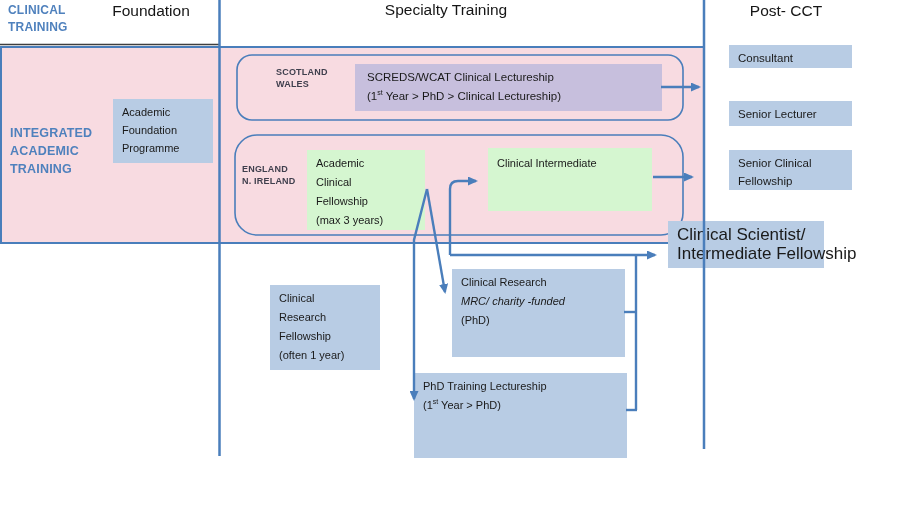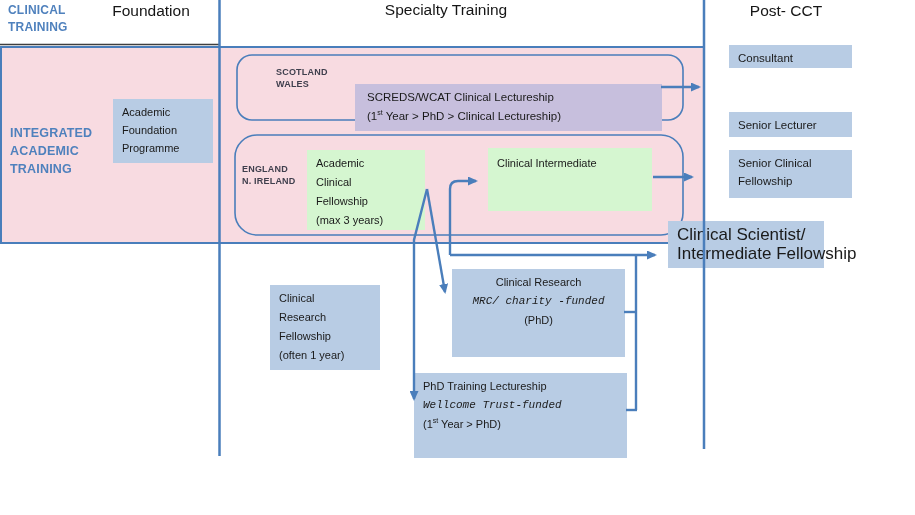--- a/index.html
+++ b/index.html
@@ -12,21 +12,21 @@
   .fg{z-index:2;}
   .abs{position:absolute;box-sizing:border-box;z-index:1;}
   .col-header{font-size:15.5px;color:#151515;text-align:center;white-space:nowrap;}
   .side-label{font-weight:bold;color:#4f81bd;font-size:12.5px;line-height:18px;letter-spacing:.2px;}
   .side-label div{white-space:nowrap;}
   .region-label{font-weight:bold;color:#3f3f4d;font-size:9px;line-height:11.5px;letter-spacing:.2px;}
   .box{font-size:11px;color:#1a1a1a;line-height:19px;padding:4px 9px;}
   .blue{background:#b8cce4;}
   .green{background:#d5f6d0;}
   .purple{background:#c7bfdd;}
-  .box .it{font-style:italic;font-family:Liberation Mono, monospace;}
+  .box .it{font-style:italic;}
   sup{font-size:7px;vertical-align:super;line-height:0;}
   .nowrap{white-space:nowrap;}
 </style>
 </head>
 <body>
 
 <div class="canvas">
 
   <svg class="layer bg" width="915" height="515">
     <line x1="0" y1="44.5" x2="219" y2="44.5" stroke="#3f3f3f" stroke-width="1.6"></line>
@@ -57,66 +57,65 @@
     <div>ENGLAND</div>
     <div>N. IRELAND</div>
   </div>
 
   <div class="abs box blue" style="left:113px;top:99px;width:100px;height:64px;line-height:18px;">
     <div>Academic</div>
     <div>Foundation</div>
     <div>Programme</div>
   </div>
 
-  <div class="abs box purple" style="left:355px;top:64px;width:307px;height:47px;padding:4px 12px;font-size:11.5px;margin-top:20px;">
+  <div class="abs box purple" style="left:355px;top:64px;width:307px;height:47px;padding:4px 12px;font-size:11.5px;">
     <div class="nowrap">SCREDS/WCAT Clinical Lectureship</div>
     <div class="nowrap"><span>(1</span><sup>st</sup><span> Year  &gt; PhD &gt;  Clinical Lectureship)</span></div>
   </div>
 
   <div class="abs box green" style="left:307px;top:150px;width:118px;height:80px;">
     <div>Academic</div>
     <div>Clinical</div>
     <div>Fellowship</div>
     <div class="nowrap">(max 3 years)</div>
   </div>
 
   <div class="abs box green" style="left:488px;top:148px;width:164px;height:63px;padding-top:6px;">
     <div class="nowrap">Clinical Intermediate</div>
   </div>
 
   <div class="abs box blue" style="left:729px;top:45px;width:123px;height:23px;font-size:11.5px;">Consultant</div>
 
-  <div class="abs box blue" style="left:729px;top:112px;width:123px;height:25px;font-size:11.5px;">Senior Lecturer</div>
+  <div class="abs box blue" style="left:729px;top:101px;width:123px;height:25px;font-size:11.5px;">Senior Lecturer</div>
 
-  <div class="abs box blue" style="left:729px;top:150px;width:123px;height:48px;line-height:18px;font-size:11.5px;">
+  <div class="abs box blue" style="left:729px;top:150px;width:123px;height:40px;line-height:18px;font-size:11.5px;">
     <div>Senior Clinical</div>
     <div>Fellowship</div>
   </div>
 
   <div class="abs box blue" style="left:668px;top:221px;width:156px;height:47px;font-size:17px;">
     <div class="nowrap">Clinical Scientist/</div>
     <div class="nowrap">Intermediate Fellowship</div>
   </div>
 
   <div class="abs box blue" style="left:270px;top:285px;width:110px;height:85px;">
     <div>Clinical</div>
     <div>Research</div>
     <div>Fellowship</div>
     <div class="nowrap">(often 1 year)</div>
   </div>
 
-  <div class="abs box blue" style="left:452px;top:269px;width:173px;height:88px;text-align:center;">
+  <div class="abs box blue" style="left:452px;top:269px;width:173px;height:88px;">
     <div>Clinical Research</div>
     <div class="it">MRC/ charity -funded</div>
     <div>(PhD)</div>
   </div>
 
   <div class="abs box blue" style="left:414px;top:373px;width:213px;height:85px;">
     <div class="nowrap">PhD Training Lectureship</div>
-    <div class="it nowrap">Wellcome Trust-funded</div>
     <div class="nowrap"><span>(1</span><sup>st</sup><span> Year &gt;  PhD)</span></div>
   </div>
 
   <svg class="layer fg" width="915" height="515">
     <defs>
       <marker id="ah" markerUnits="userSpaceOnUse" markerWidth="10" markerHeight="9" refX="8" refY="4.5" orient="auto">
         <path d="M0,0 L10,4.5 L0,9 z" fill="#4a7ebb"></path>
       </marker>
     </defs>
     <line x1="219.5" y1="0" x2="219.5" y2="456" stroke="#4a7ebb" stroke-width="2.5"></line>

